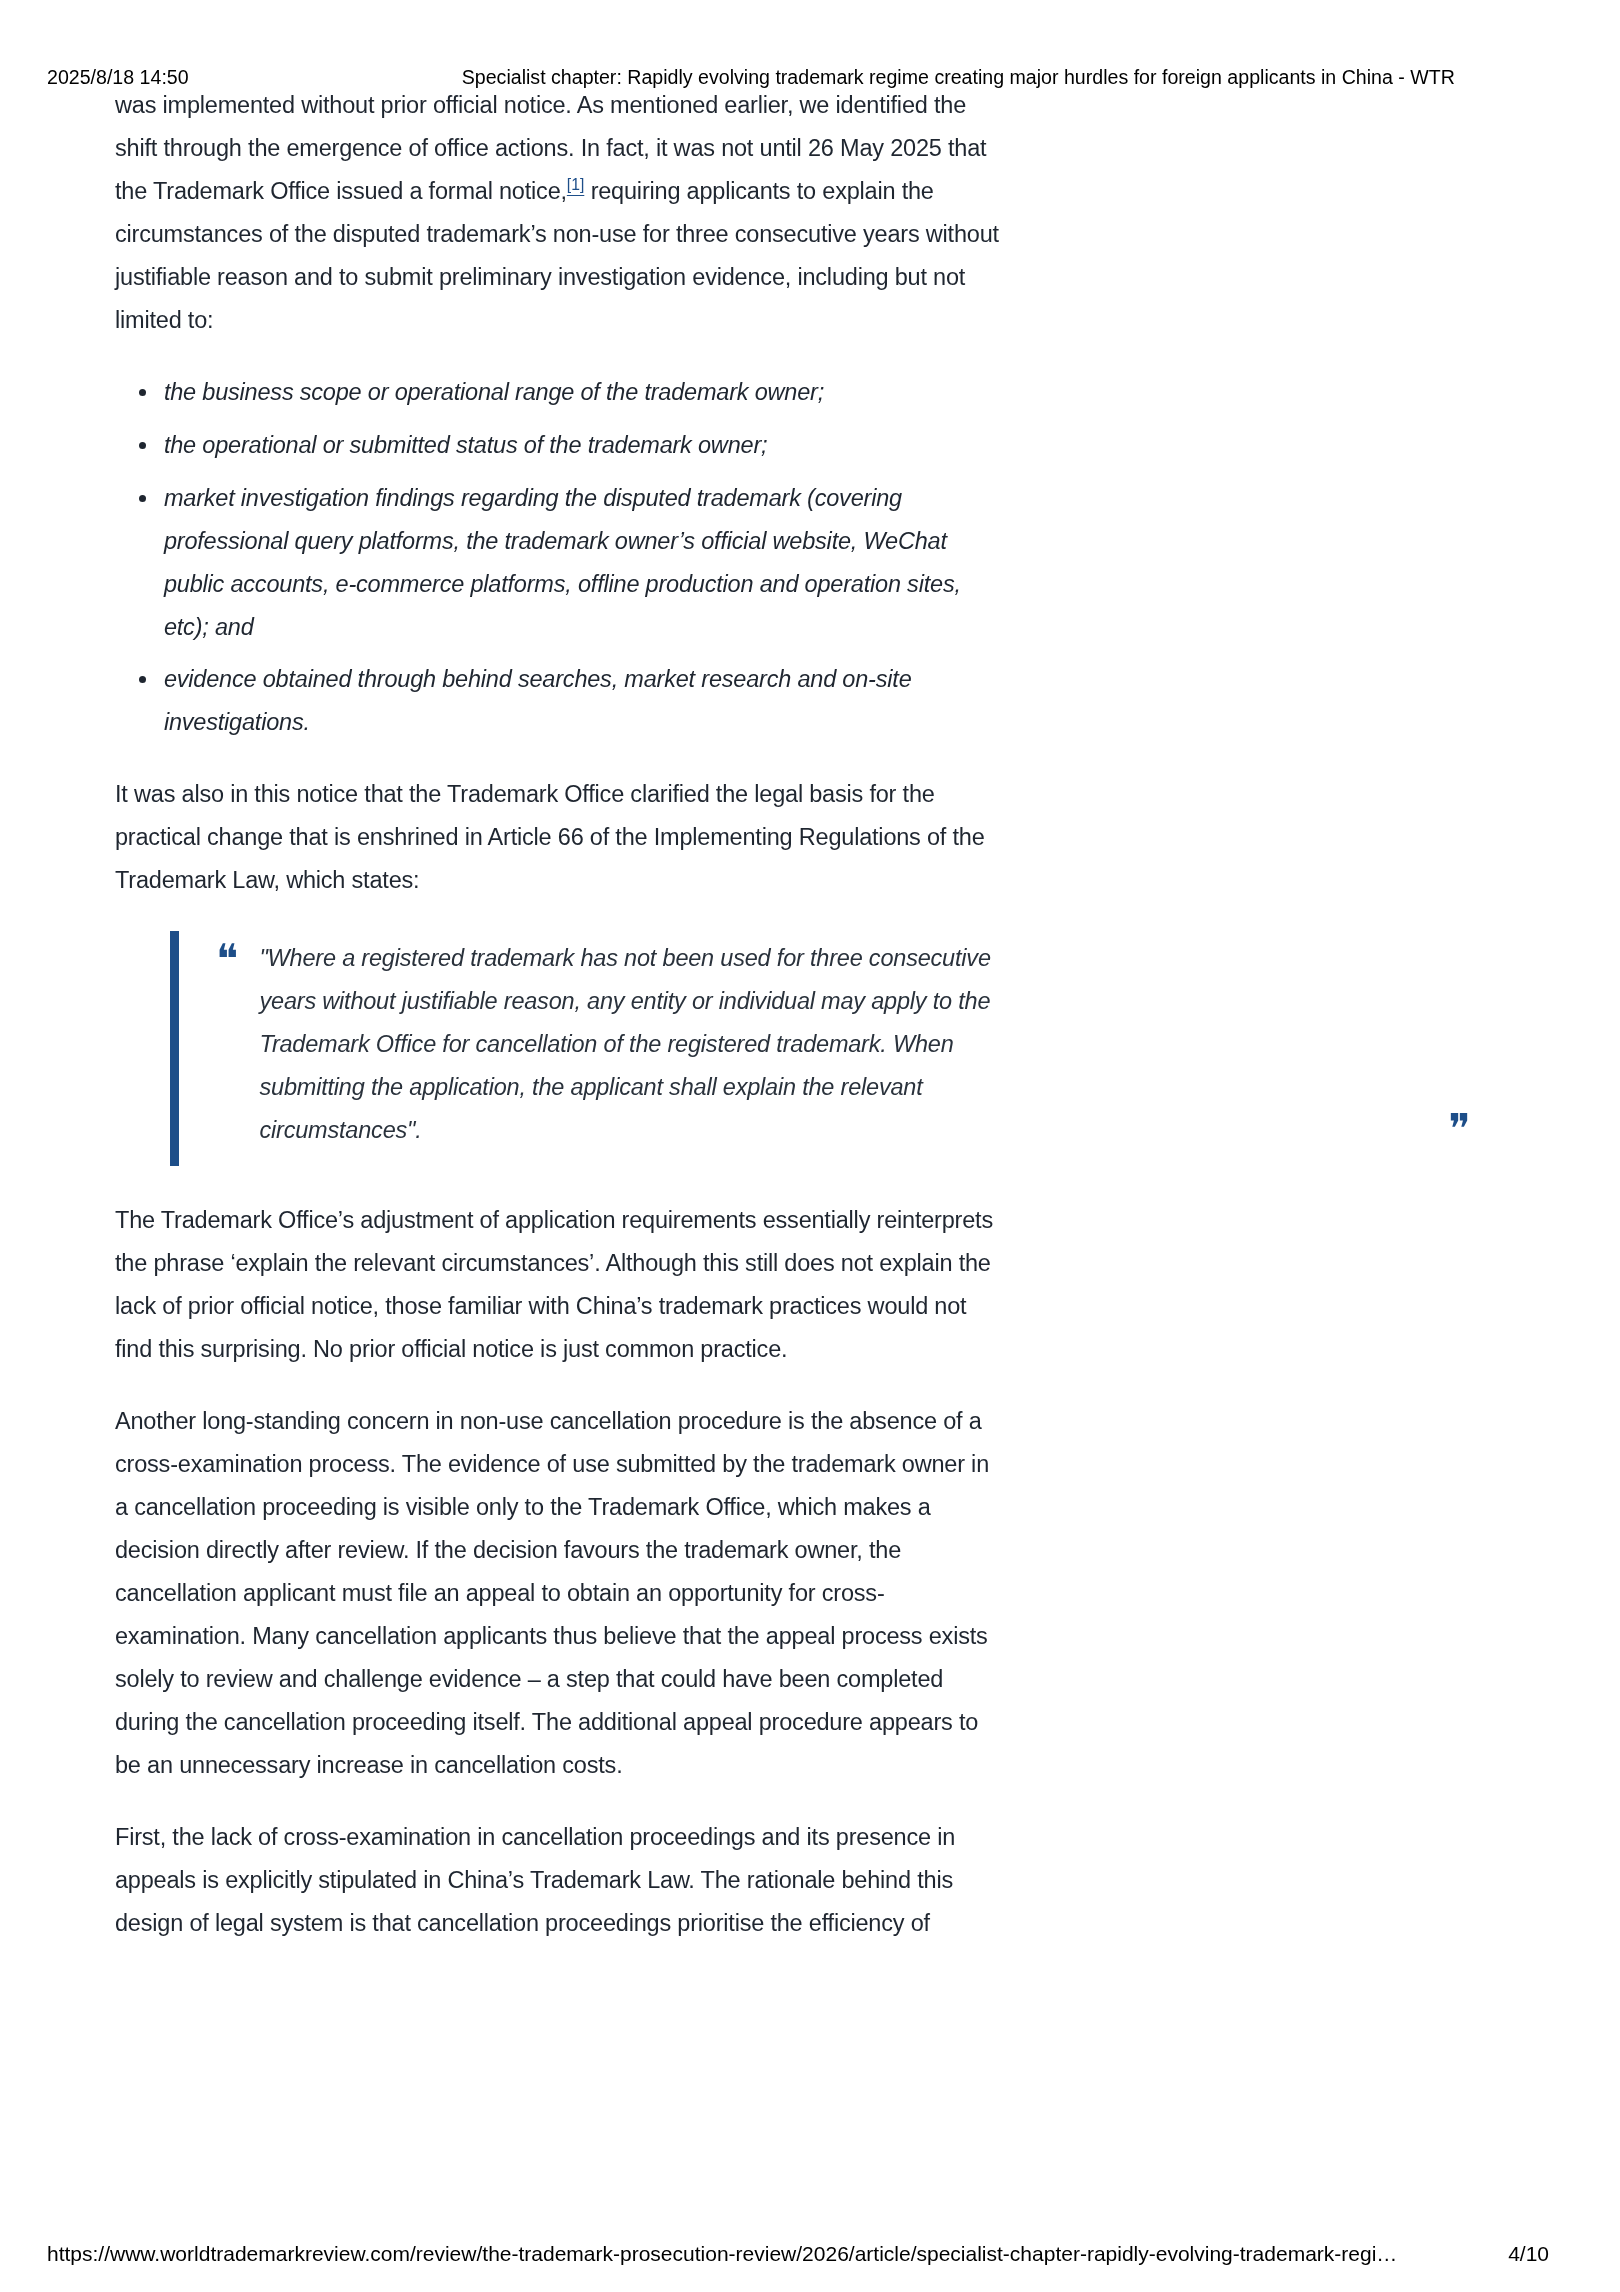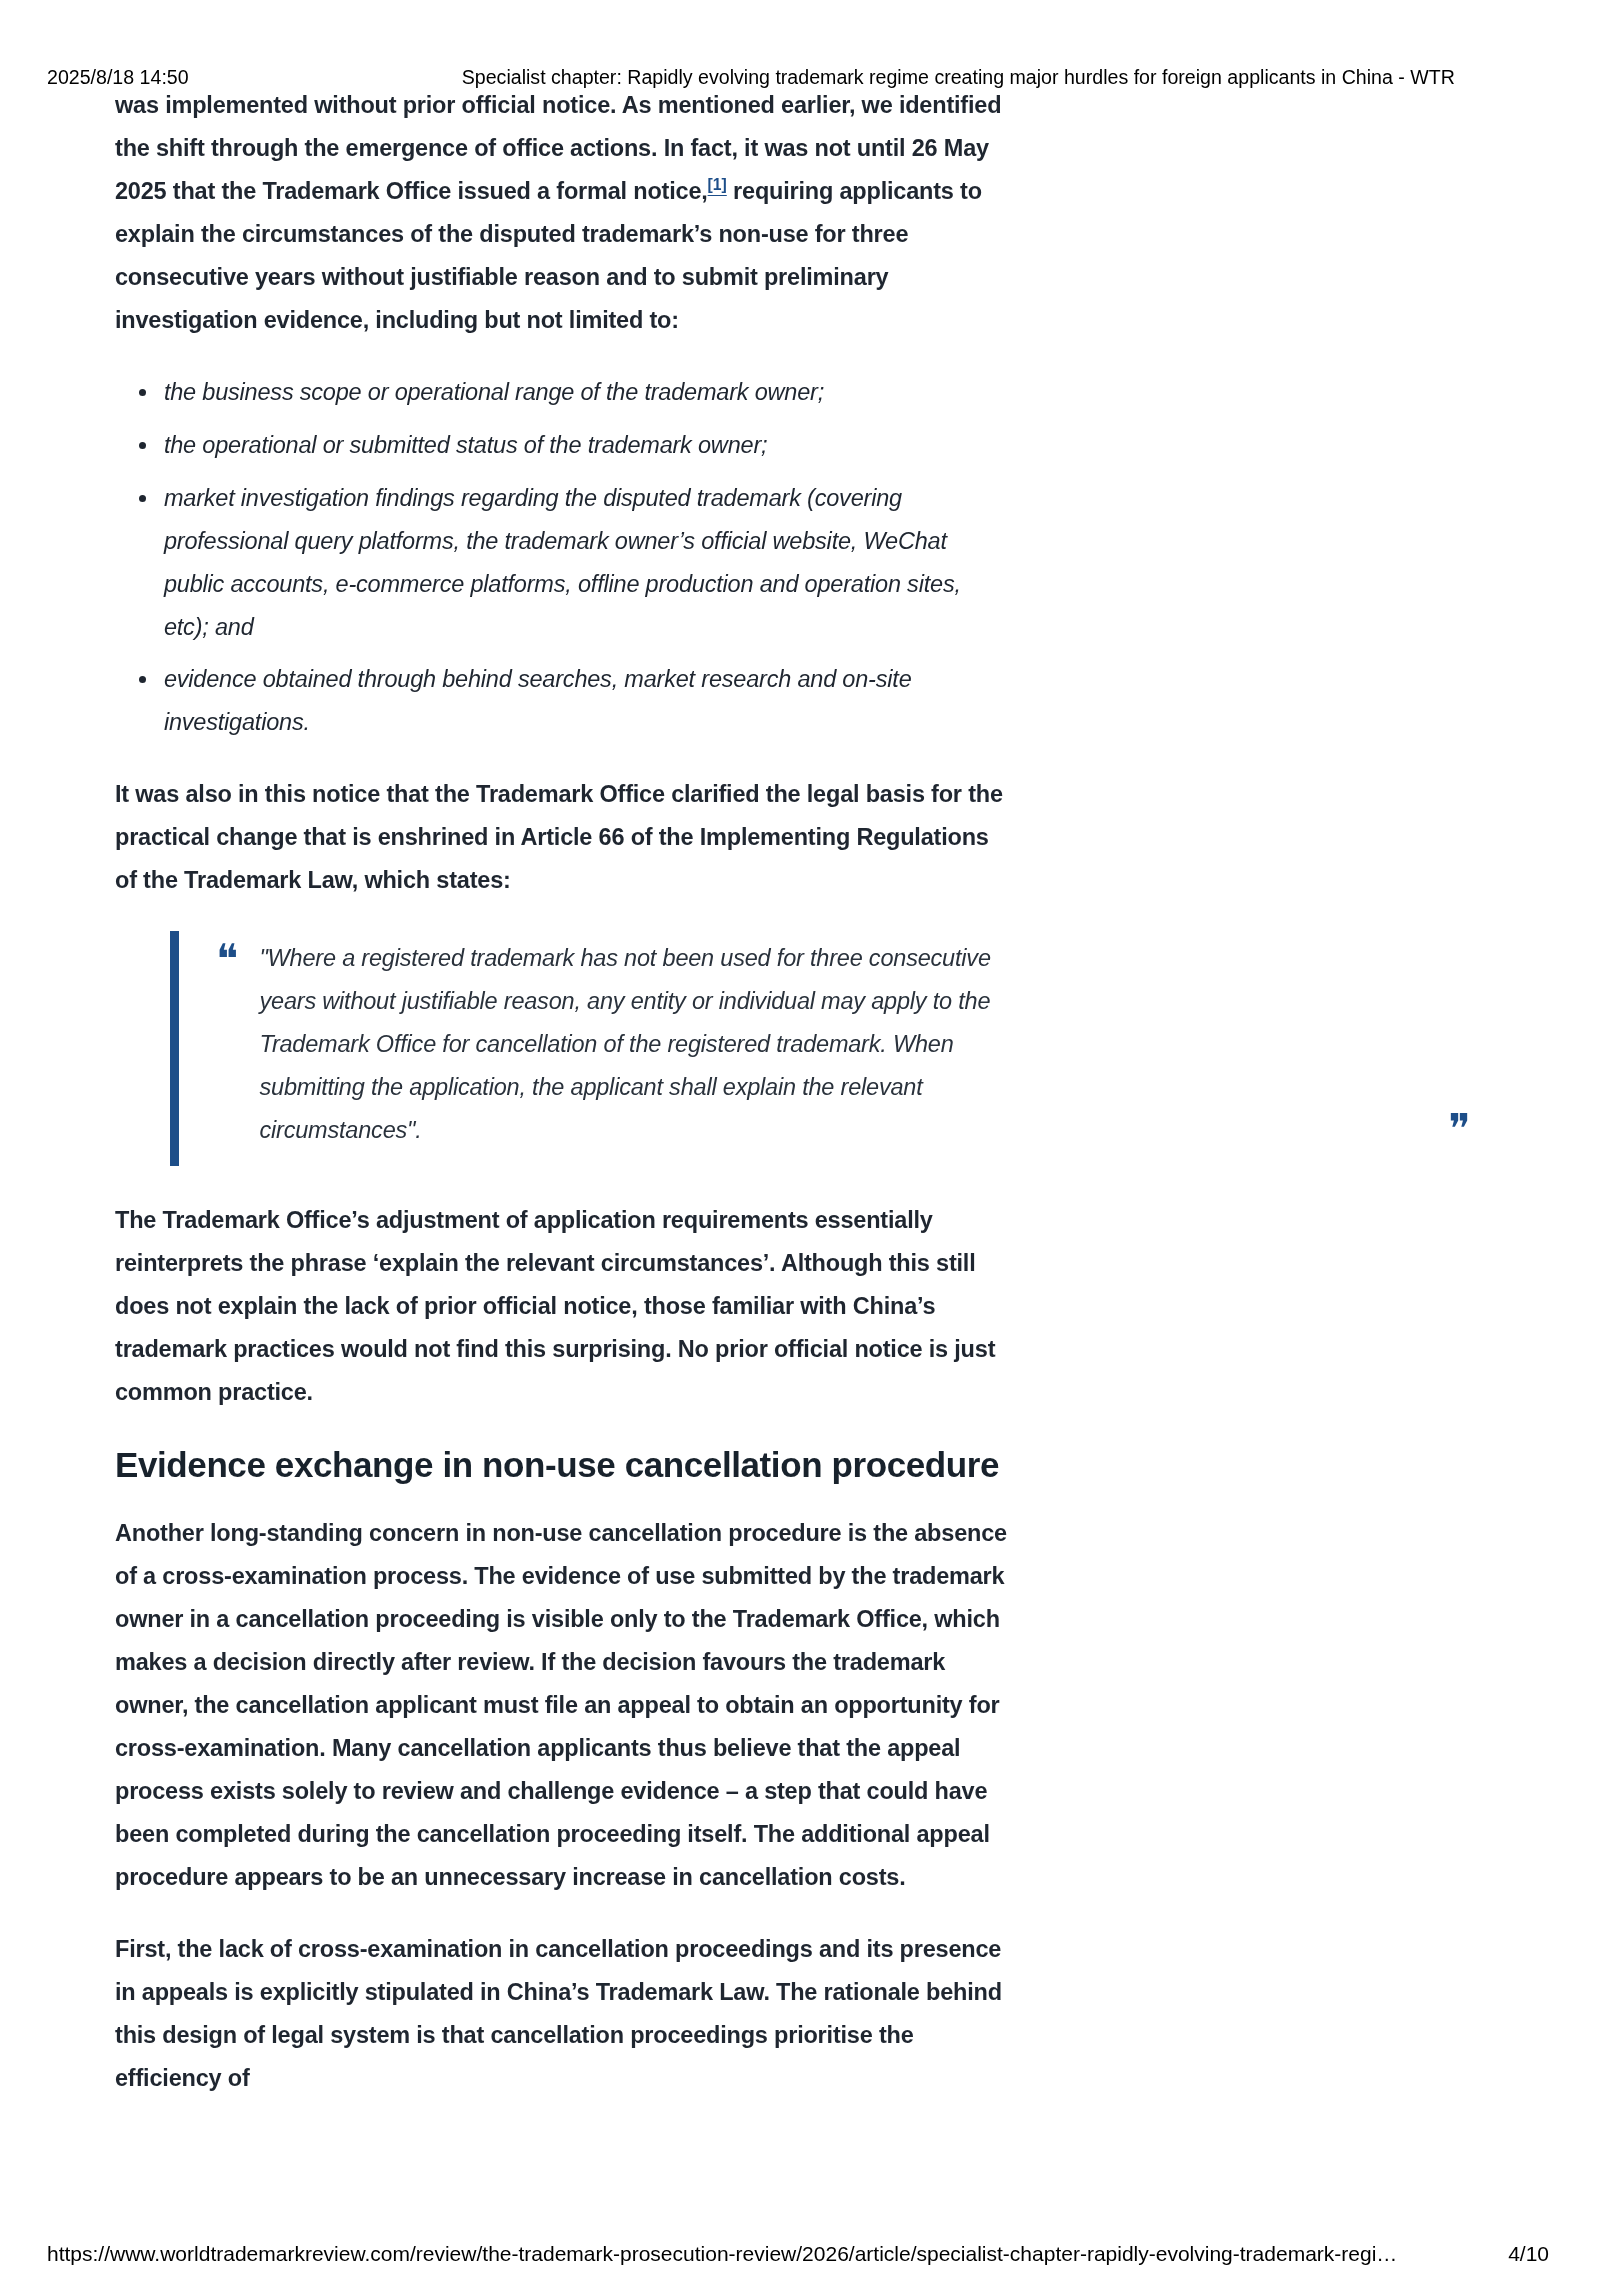--- a/index.html
+++ b/index.html
@@ -48,21 +48,21 @@
   
   .content {
     position: absolute;
     top: 84px;
     left: 115px;
     width: 892px;
     font-size: 23.5px;
     letter-spacing: -0.2px;
     line-height: 43px;
   }
-  .content p { margin-bottom: 29px; font-weight: bold; }
+  .content p { margin-bottom: 29px; }
   sup.footnote-ref {
     color: #1d4e89;
     font-size: 15.7px;
     letter-spacing: 0;
     vertical-align: super;
     line-height: 0;
     text-decoration: underline;
     text-underline-offset: 4.9px;
     cursor: pointer;
   }
@@ -140,21 +140,20 @@
     <div class="bq">
       <div class="bq-inner">
         <span class="qmark open">❝</span>
         <div class="quote-text">"Where a registered trademark has not been used for three consecutive years without justifiable reason, any entity or individual may apply to the Trademark Office for cancellation of the registered trademark. When submitting the application, the applicant shall explain the relevant circumstances".</div>
       </div>
       <span class="qmark close">❞</span>
     </div>
 
     <p>The Trademark Office’s adjustment of application requirements essentially reinterprets the phrase ‘explain the relevant circumstances’. Although this still does not explain the lack of prior official notice, those familiar with China’s trademark practices would not find this surprising. No prior official notice is just common practice.</p>
 
-    <h2 class="section">Evidence exchange in non-use cancellation procedure</h2>
 
     <p>Another long-standing concern in non-use cancellation procedure is the absence of a cross-examination process. The evidence of use submitted by the trademark owner in a cancellation proceeding is visible only to the Trademark Office, which makes a decision directly after review. If the decision favours the trademark owner, the cancellation applicant must file an appeal to obtain an opportunity for cross-examination. Many cancellation applicants thus believe that the appeal process exists solely to review and challenge evidence – a step that could have been completed during the cancellation proceeding itself. The additional appeal procedure appears to be an unnecessary increase in cancellation costs.</p>
 
     <p>First, the lack of cross-examination in cancellation proceedings and its presence in appeals is explicitly stipulated in China’s Trademark Law. The rationale behind this design of legal system is that cancellation proceedings prioritise the efficiency of</p>
 
   </div>
 
   <div class="print-footer">
     <span class="url">https://www.worldtrademarkreview.com/review/the-trademark-prosecution-review/2026/article/specialist-chapter-rapidly-evolving-trademark-regi…</span>
     <span class="page-number">4/10</span>

